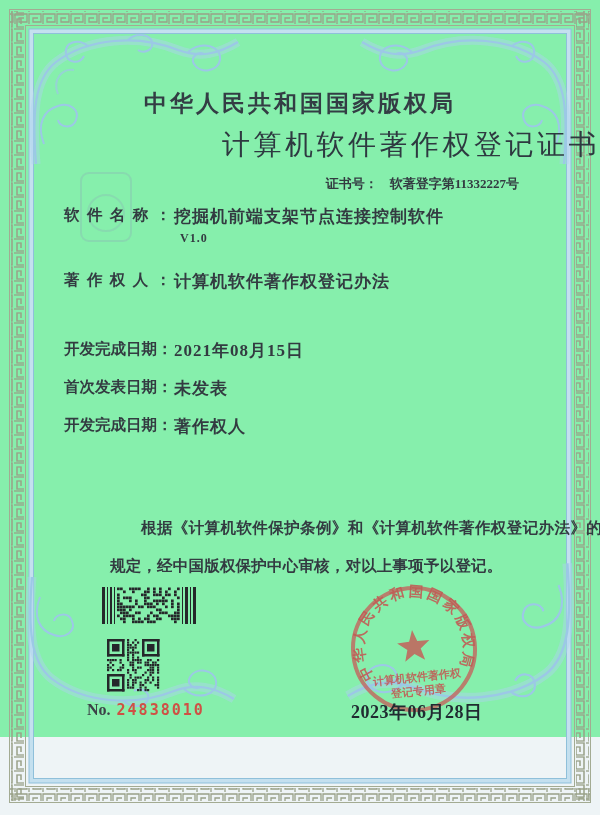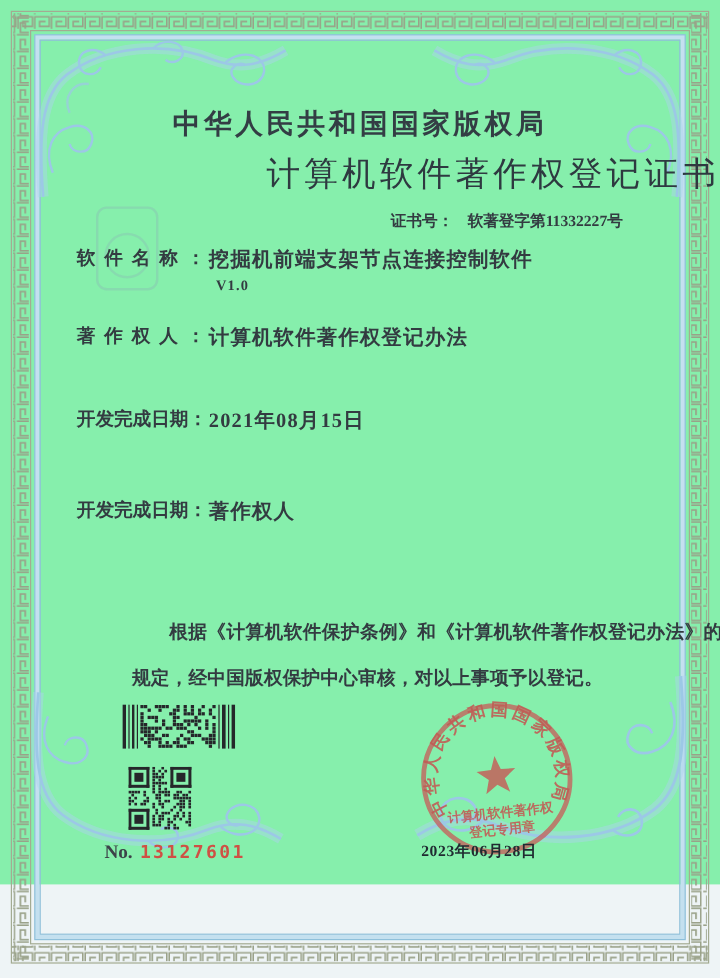--- a/index.html
+++ b/index.html
@@ -50,21 +50,21 @@
   .barcode{position:absolute;left:102px;top:587px;}
   .qrcode{position:absolute;left:107px;top:639px;}
   .serial{position:absolute;left:87px;top:701px;font-size:16px;color:#3c4248;font-weight:600;white-space:nowrap;}
   .serial .num{
     color:#cf5044;font-family:"DejaVu Sans Mono",monospace;
     font-size:15px;letter-spacing:2px;margin-left:6px;font-weight:700;
   }
   .seal{position:absolute;left:349px;top:584px;width:130px;height:130px;transform:rotate(-6deg);opacity:.92;}
   .issue-date{
     position:absolute;left:351px;top:700px;
-    font-size:13px;font-weight:700;color:#202b31;letter-spacing:0.5px;
+    font-size:18px;font-weight:700;color:#202b31;letter-spacing:0.5px;
   }
   .watermark{
     position:absolute;left:80px;top:172px;width:48px;height:66px;
     border:2px solid rgba(140,168,182,.30);border-radius:9px;
   }
   .watermark .wm-circle{
     position:absolute;left:5px;top:20px;width:34px;height:34px;
     border:2px solid rgba(140,168,182,.28);border-radius:50%;
   }
 </style>
@@ -152,20 +152,24 @@
   <div class="row r-owner">
     <span class="lbl">著作权人：</span>
     <span class="val">计算机软件著作权登记办法</span>
   </div>
 
   <div class="row r-dev">
     <span class="lbl">开发完成日期：</span>
     <span class="val">2021年08月15日</span>
   </div>
 
+  <div class="row r-pub">
+    <span class="lbl">首次发表日期：</span>
+    <span class="val">未发表</span>
+  </div>
 
   <div class="row r-met">
     <span class="lbl">开发完成日期：</span>
     <span class="val">著作权人</span>
   </div>
 
 
 
   <div class="statement">根据《计算机软件保护条例》和《计算机软件著作权登记办法》的规定，经中国版权保护中心审核，对以上事项予以登记。</div>
 
@@ -437,21 +441,21 @@
       <rect x="50" y="30" width="2.2" height="2.2" fill="#25272a"></rect>
       <rect x="50" y="32.5" width="2.2" height="2.2" fill="#25272a"></rect>
       <rect x="50" y="37.5" width="2.2" height="2.2" fill="#25272a"></rect>
       <rect x="50" y="40" width="2.2" height="2.2" fill="#25272a"></rect>
       <rect x="50" y="42.5" width="2.2" height="2.2" fill="#25272a"></rect>
       <rect x="50" y="45" width="2.2" height="2.2" fill="#25272a"></rect>
       <rect x="50" y="47.5" width="2.2" height="2.2" fill="#25272a"></rect>
     </svg>
 
   <div class="serial">
-    <span>No.</span><span class="num">13127601</span>
+    <span>No.</span><span class="num">24838010</span>
   </div>
 
   <svg class="seal" viewBox="0 0 130 130">
     <circle cx="65" cy="65" r="61" fill="none" stroke="rgba(200,88,86,.8)" stroke-width="4"></circle>
     <path id="sealArc" d="M 19,82 A 50,50 0 1 1 111,82" fill="none"></path>
     <text font-size="14.5" font-weight="bold" fill="rgba(197,80,78,.9)" letter-spacing="3.2" font-family="Liberation Serif, serif">
       <textPath href="#sealArc" startOffset="50%" text-anchor="middle">中华人民共和国国家版权局</textPath>
     </text>
     <polygon points="65,46 69.1,57.3 81.2,57.7 71.7,65.2 75,76.8 65,70 55,76.8 58.3,65.2 48.8,57.7 60.9,57.3" fill="rgba(200,85,82,.85)"></polygon>
     <text x="65" y="97" text-anchor="middle" font-size="11" font-weight="bold" fill="rgba(197,80,78,.9)" font-family="Liberation Serif, serif">计算机软件著作权</text>

